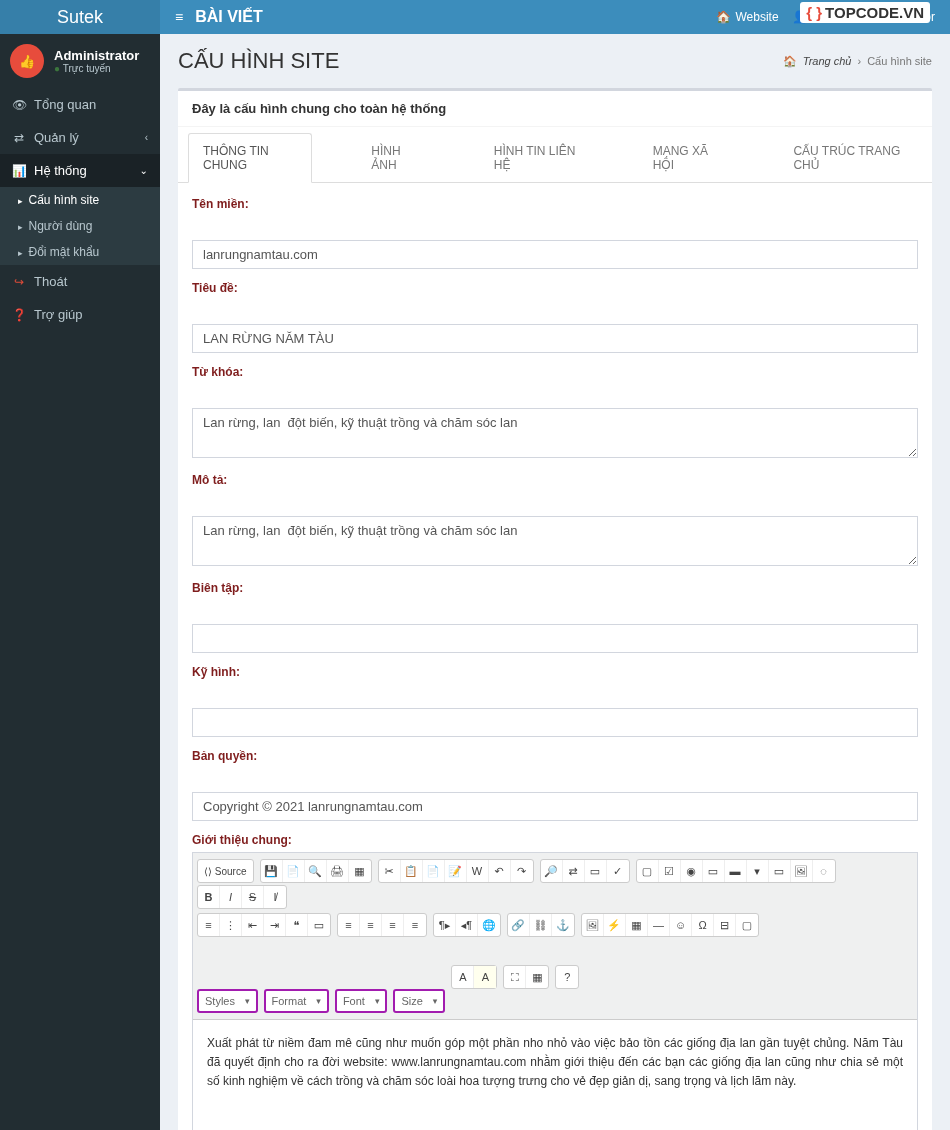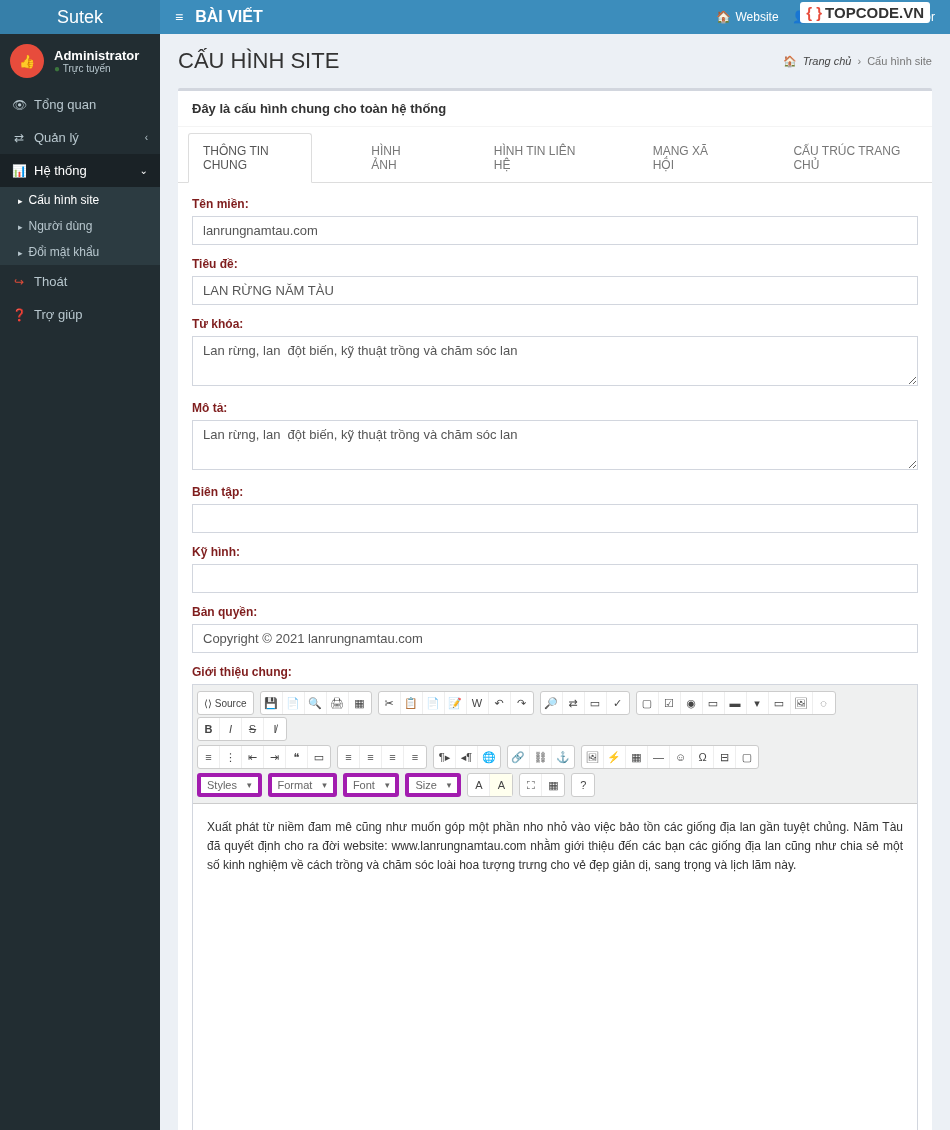--- a/index.html
+++ b/index.html
@@ -37,30 +37,30 @@
 .breadcrumb { font-size: 11px; color: #777; display: flex; align-items: center; gap: 6px; }
 .breadcrumb a { color: #444; text-decoration: none; font-style: italic; }
 .box { background: #fff; margin: 0 18px 18px 18px; border-top: 3px solid #d2d6de; border-radius: 2px; }
 .box-header { padding: 10px 14px; border-bottom: 1px solid #f4f4f4; font-weight: bold; color: #333; font-size: 13px; }
 .nav-tabs { display: flex; border-bottom: 1px solid #ddd; padding: 0 10px; padding-top: 6px; list-style: none; gap: 44px; }
 .nav-tabs li { padding: 10px 14px; font-size: 12px; color: #777; cursor: pointer; border: 1px solid transparent; margin-bottom: -1px; }
 .nav-tabs li.active { color: #555; border: 1px solid #ddd; border-bottom-color: #fff; border-radius: 3px 3px 0 0; }
 .tab-content { padding: 14px; }
 .form-group { margin-bottom: 12px; }
 .form-group label { display: block; font-weight: bold; font-size: 12px; margin-bottom: 5px; color: #7f1d1d; }
-.form-control { width: 100%; padding: 6px 10px; border: 1px solid #d2d6de; border-radius: 0; font-size: 13px; color: #555; background: #fff; }
+.form-control { width: 100%; padding: 6px 10px; border: 1px solid #d2d6de; border-radius: 0; font-size: 13px; color: #555; background: #fff; margin-top: 24px; }
 textarea.form-control { resize: vertical; min-height: 50px; font-family: inherit; }
 .editor-wrap { border: 1px solid #d2d6de; }
 .editor-toolbar { background: #eff0f0; border-bottom: 1px solid #ccc; padding: 4px; }
 .toolbar-row { display: flex; flex-wrap: wrap; gap: 2px; padding: 2px 0; align-items: center; }
 .tb-group { display: flex; border: 1px solid #ccc; background: #fff; border-radius: 3px; margin-right: 4px; }
 .tb-btn { width: 22px; height: 22px; display: flex; align-items: center; justify-content: center; font-size: 11px; cursor: pointer; border-right: 1px solid #eee; color: #444; }
 .tb-btn:last-child { border-right: none; }
 .tb-btn.source { width: auto; padding: 0 6px; font-size: 10px; gap: 3px; }
-.tb-select { height: 24px; border: 4px solid #a21caf; background: #fff; font-size: 11px; padding: 0 6px; border-radius: 3px; margin-right: 4px; display: flex; align-items: center; color: #666; cursor: pointer; }
+.tb-select { height: 24px; border: 2px solid #a21caf; background: #fff; font-size: 11px; padding: 0 6px; border-radius: 3px; margin-right: 4px; display: flex; align-items: center; color: #666; cursor: pointer; margin-top: 48px; }
 .tb-select::after { content: '▾'; margin-left: 10px; font-size: 9px; }
 .editor-body { min-height: 350px; padding: 14px; font-size: 12px; color: #333; line-height: 1.6; background: #fff; position: relative; text-align: justify; }
 .watermark-logo { position: absolute; top: 2px; right: 20px; font-size: 15px; font-weight: bold; color: #333; background: #fff; padding: 2px 6px; border-radius: 3px; display: flex; align-items: center; gap: 3px; }
 .watermark-logo .br { color: #e74c3c; }
 </style>
 </head>
 <body>
 
 <div class="header">
   <div class="logo">Sutek</div>

